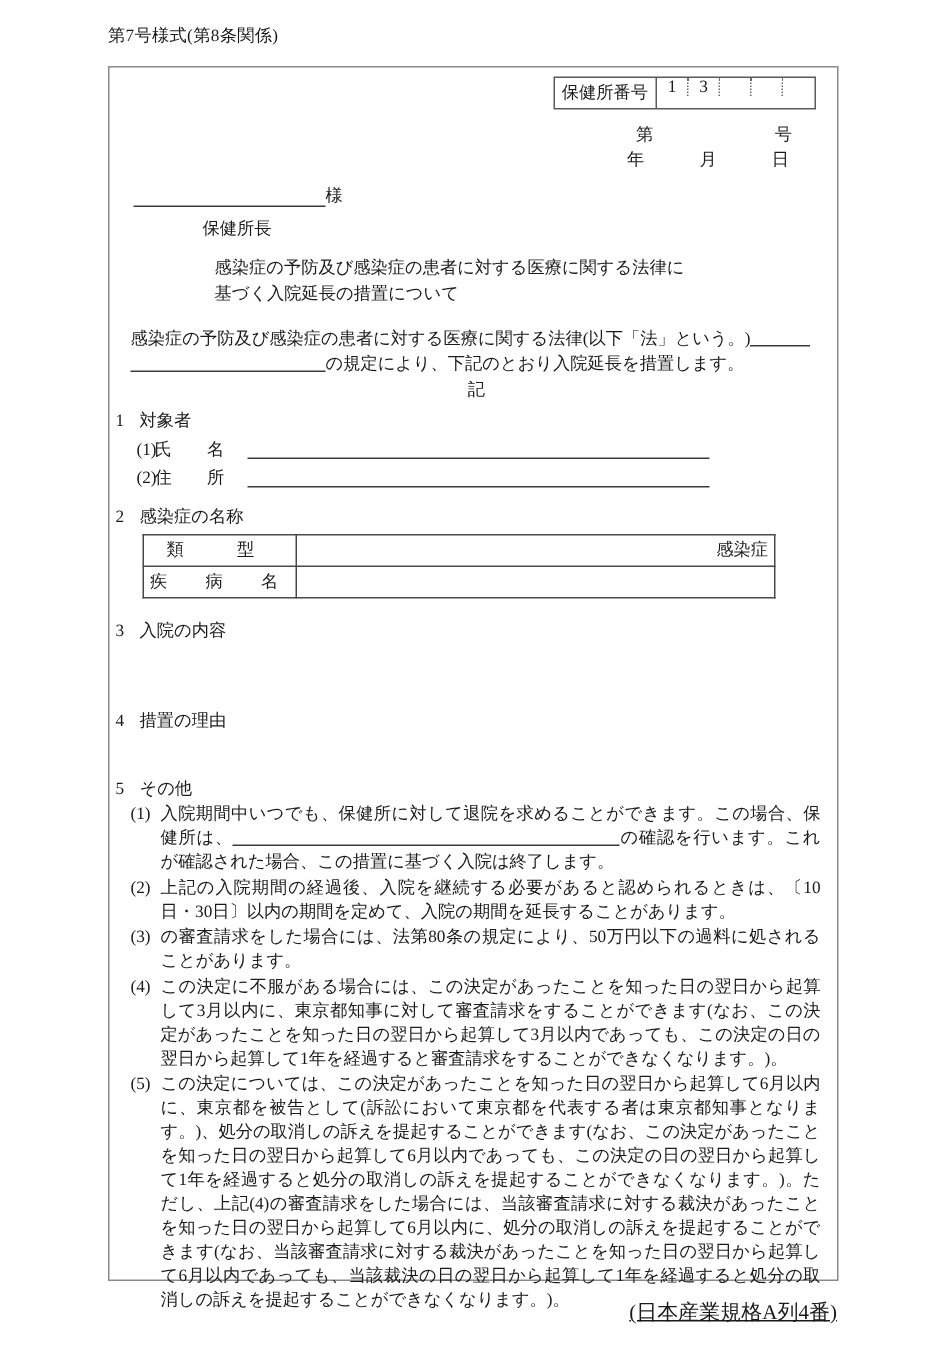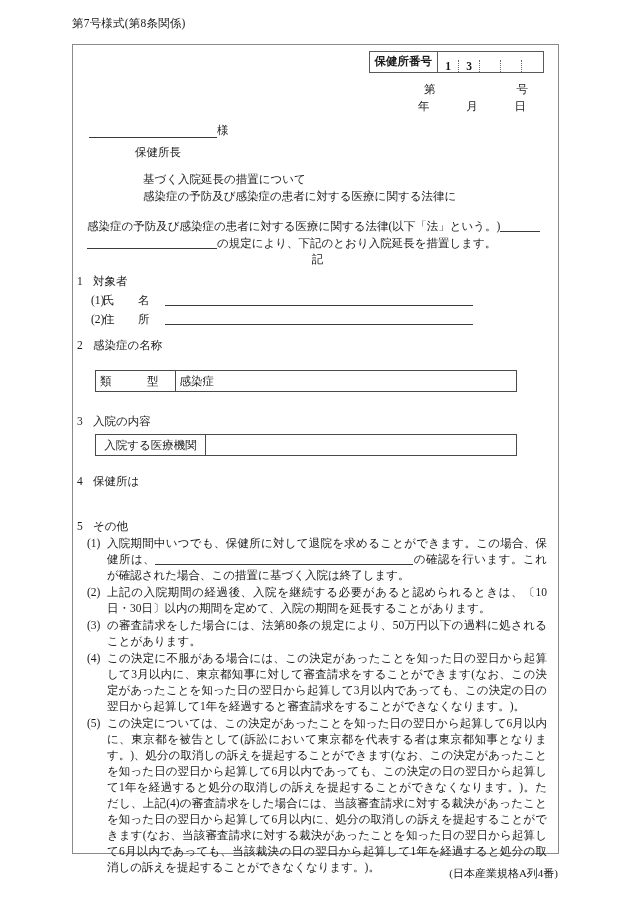--- a/index.html
+++ b/index.html
@@ -44,23 +44,22 @@
     left: 0; top: 0;
     width: 100%;
     height: 100%;
   }
   
   .hc-row {
     position: absolute;
     right: 14px;
     top: 6px;
     display: flex;
-    align-items: flex-end;
+    align-items: flex-start;
     border: 1px solid #5a5a5a;
-    font-weight: bold;
   }
   .hc-label {
     font-size: 11.5px;
     padding: 2px 5px 3px 5px;
     white-space: nowrap;
     border-right: 1px solid #5a5a5a;
     display: flex;
     align-items: center;
   }
   .hc-cells { display: flex; }
@@ -150,21 +149,21 @@
     border-collapse: collapse;
     font-size: 11.5px;
   }
   table.grid td {
     border: 1px solid #4a4a4a;
     height: 21px;
     padding: 1px 4px;
     box-sizing: border-box;
   }
   td.lbl { text-align: center; white-space: nowrap; }
-  td.val { text-align: left; }
+  td.val { text-align: right; }
   .spread2 { letter-spacing: 12px; padding-left: 6px; }
   .spread3 { letter-spacing: 7px; padding-left: 4px; }
   .spread4 { letter-spacing: 7px; padding-left: 4px; }
   .period-line { display: flex; justify-content: flex-start; gap: 28px; padding-left: 50px; }
   .reason-text { padding-left: 20px; margin-top: 2px; }
   .item {
     display: flex;
     margin-top: 1px;
   }
   .item-idx {
@@ -175,21 +174,22 @@
   }
   .item-body {
     flex: 1;
     text-align: justify;
     line-height: 16px;
   }
   .footer {
     position: absolute;
     right: 72px;
     top: 866px;
-    font-size: 11px;
+    font-size: 14px;
+    text-decoration: underline;
   }
   .u-fill {
     display: inline-block;
     border-bottom: 1px solid #3a3a3a;
     height: 12px;
     vertical-align: -2px;
   }
 </style>
 </head>
 <body>
@@ -225,22 +225,22 @@
       </div>
 
       <div class="addressee">
         <span class="blank-line" style="width:128px"></span>
         <span>様</span>
       </div>
 
       <div class="issuer">保健所長</div>
 
       <div class="title">
+        <div>感染症の予防及び感染症の患者に対する医療に関する法律に</div>
         <div>基づく入院延長の措置について</div>
-        <div>感染症の予防及び感染症の患者に対する医療に関する法律に</div>
       </div>
 
       <div class="body-para">
         <span>感染症の予防及び感染症の患者に対する医療に関する法律(以下「法」という。)</span><span class="u-fill" style="width:40px"></span><span class="u-fill" style="width:130px"></span><span>の規定により、下記のとおり入院延長を措置します。</span>
       </div>
 
       <div class="ki">記</div>
 
       <div class="sec" style="left:0; top:228px; width:470px;">
         <div class="sec-head">
@@ -257,49 +257,49 @@
           <span class="kv-key">住　所</span>
           <span class="kv-val"></span>
         </div>
       </div>
 
       <div class="sec" style="left:0; top:292px; width:470px;">
         <div class="sec-head">
           <span class="sec-num">2</span>
           <span>感染症の名称</span>
         </div>
-        <table class="grid" style="margin-top:17px; margin-left:22px; width:422px;">
+        <table class="grid" style="margin-top:3px; margin-left:22px; width:422px;">
           <tbody>
               <tr>
             <td class="lbl spread2" style="width:70px">類　型</td>
             <td class="val">感染症</td>
           </tr>
-        </tbody>
-          </table>
-      </div>
-
-      <div class="sec" style="left:0; top:368px; width:470px;">
-        <div class="sec-head">
-          <span class="sec-num">3</span>
-          <span>入院の内容</span>
-        </div>
-        <table class="grid" style="margin-top:5px; margin-left:22px; width:422px;">
-          <tbody>
-              <tr>
-            <td class="lbl" style="width:110px">入院する医療機関</td>
+          <tr>
+            <td class="lbl spread3" style="width:70px">疾　病　名</td>
             <td class="val"></td>
           </tr>
         </tbody>
           </table>
       </div>
 
+      <div class="sec" style="left:0; top:368px; width:470px;">
+        <div class="sec-head">
+          <span class="sec-num">3</span>
+          <span>入院の内容</span>
+        </div>
+        <table class="grid" style="margin-top:5px; margin-left:22px; width:422px;">
+          <tbody>
+        </tbody>
+          </table>
+      </div>
+
       <div class="sec" style="left:0; top:428px; width:470px;">
         <div class="sec-head">
           <span class="sec-num">4</span>
-          <span>保健所は</span>
+          <span>措置の理由</span>
         </div>
       </div>
 
       <div class="sec" style="left:0; top:473px; width:474px;">
         <div class="sec-head">
           <span class="sec-num">5</span>
           <span>その他</span>
         </div>
 
         <div class="item">

